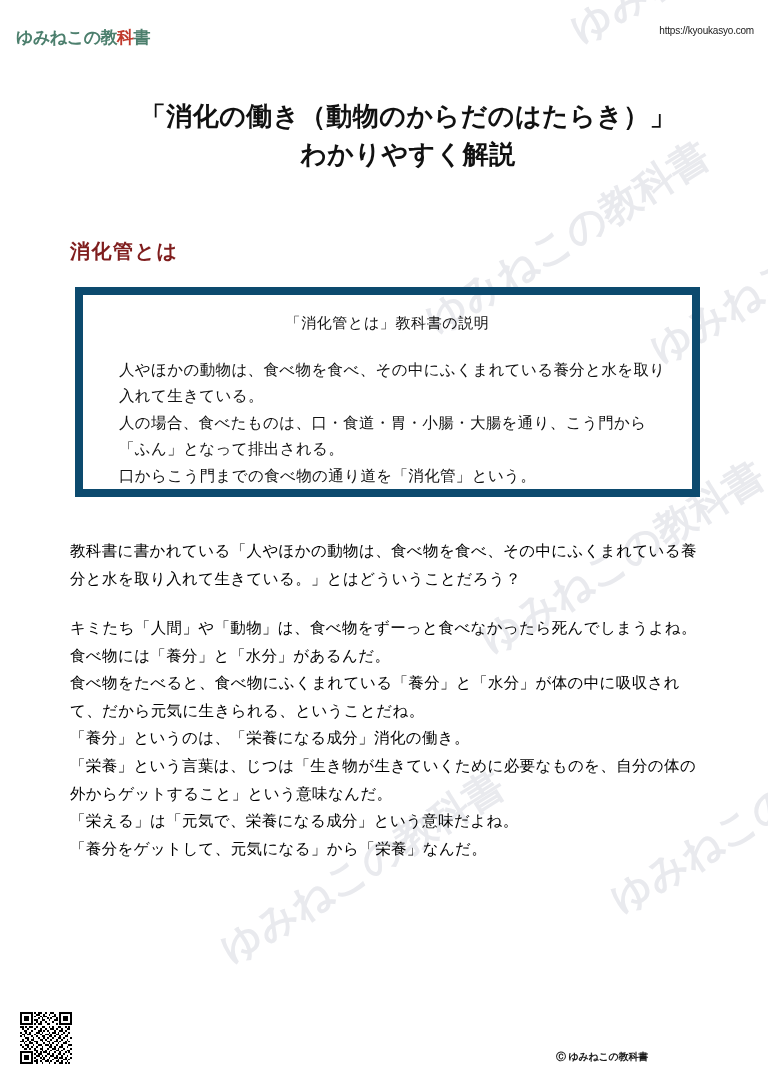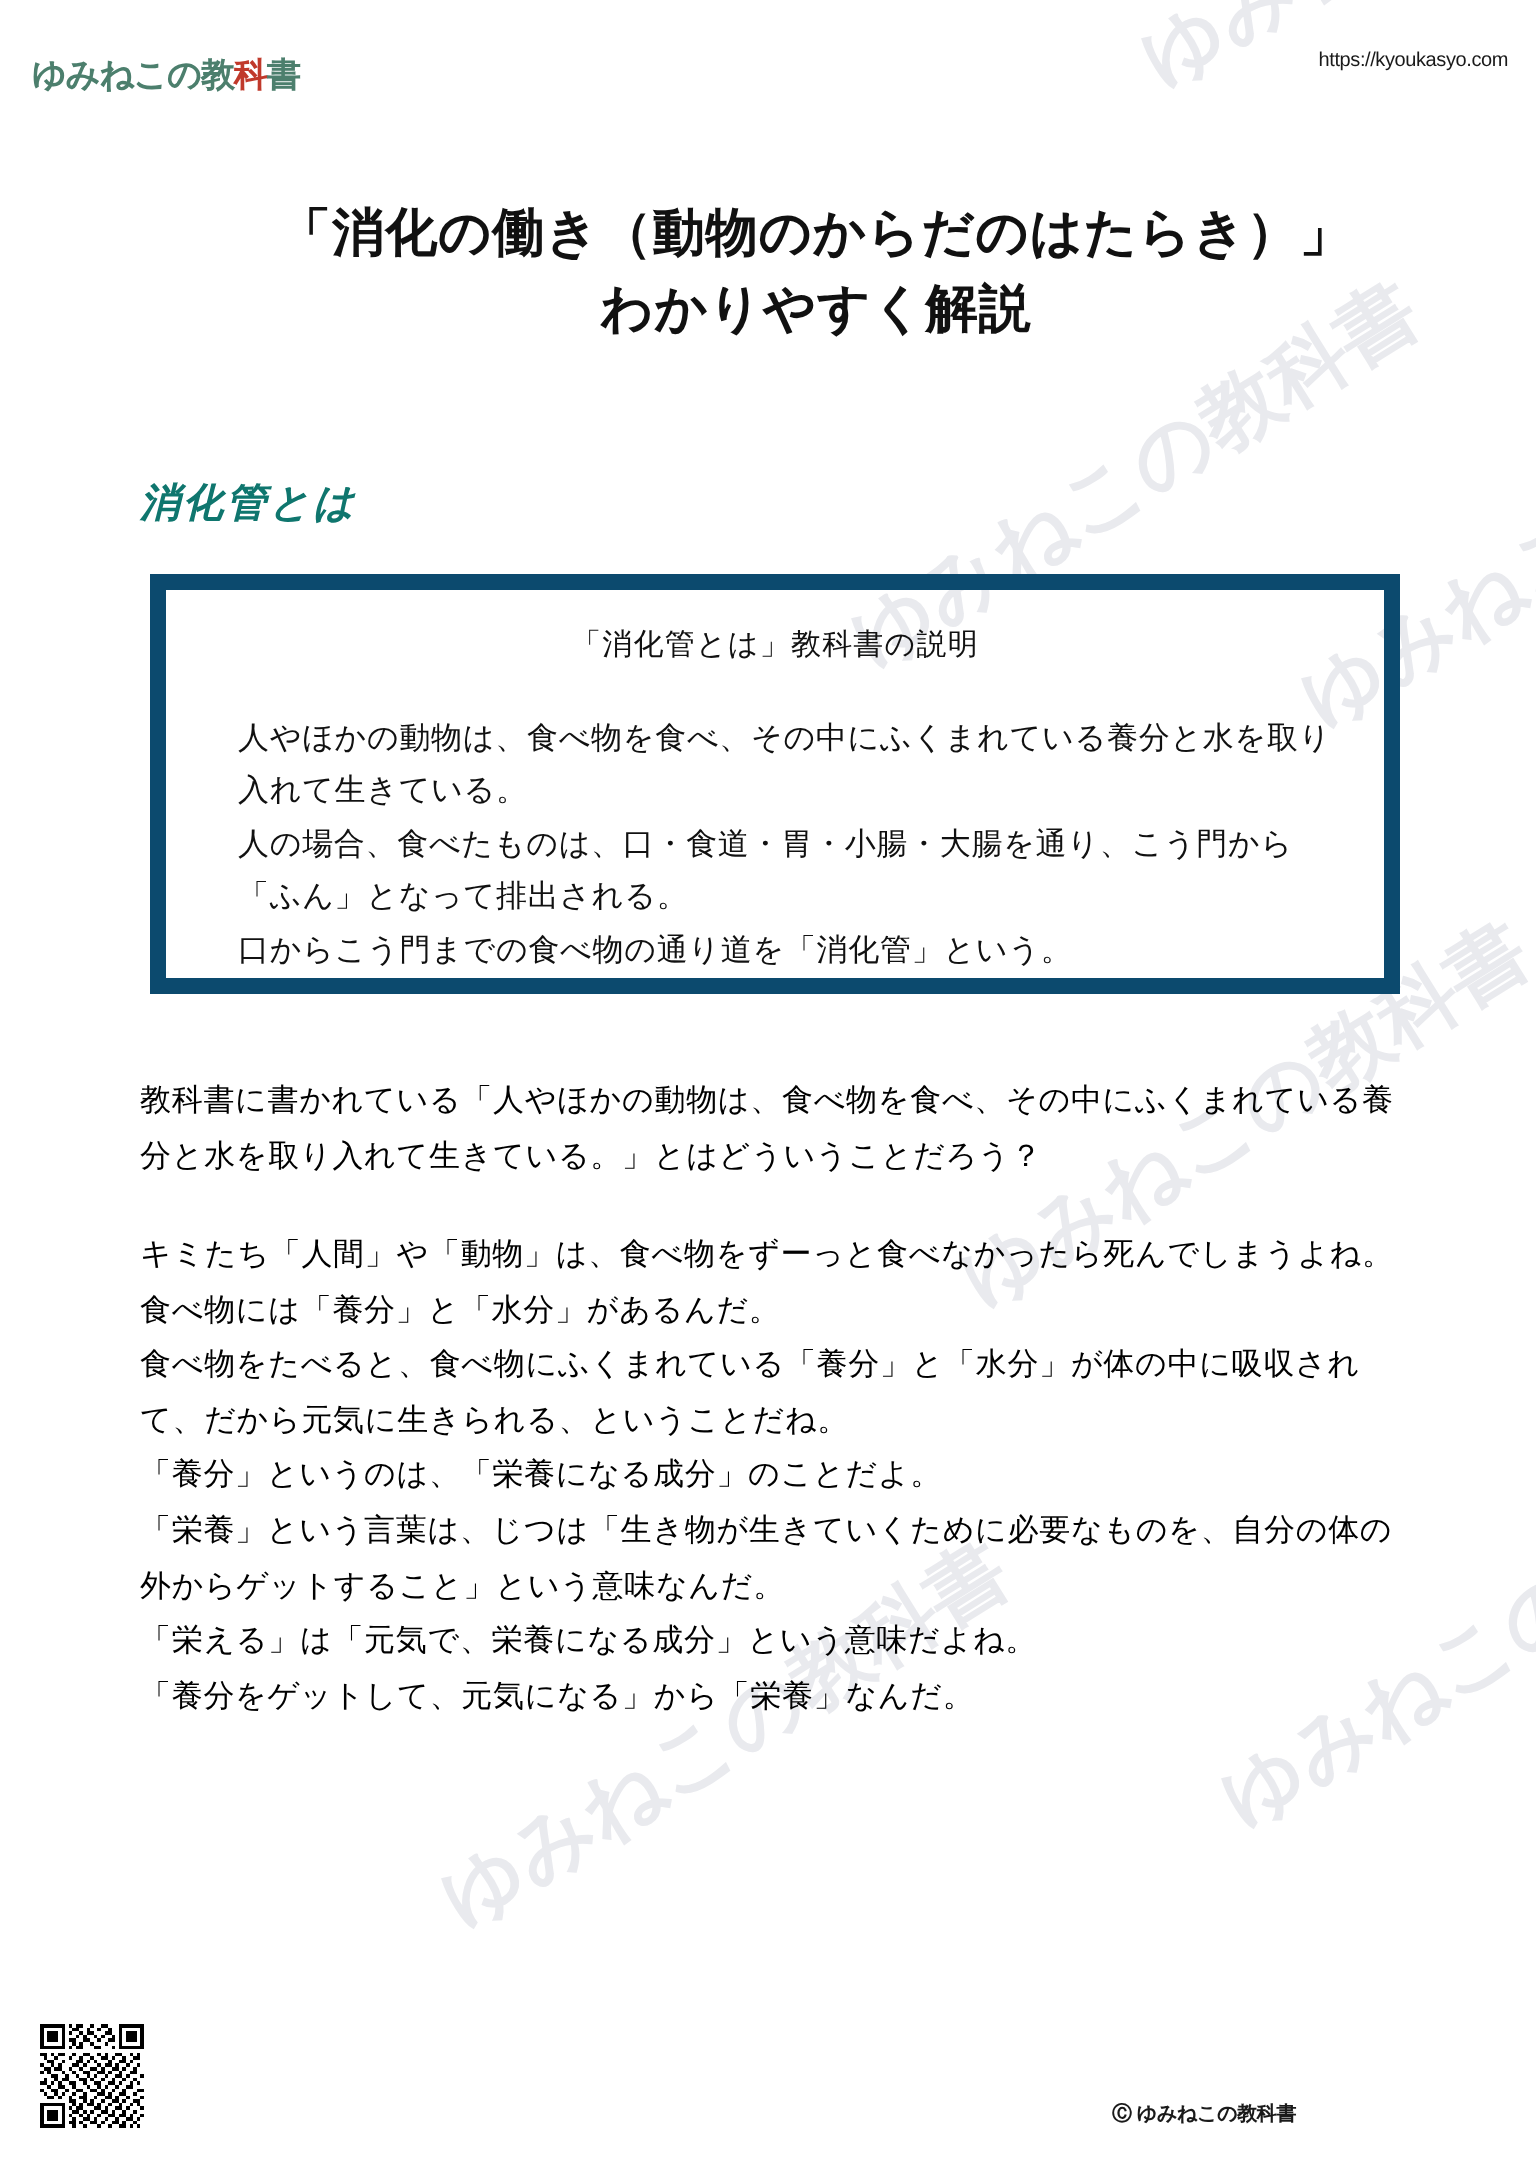--- a/index.html
+++ b/index.html
@@ -96,23 +96,22 @@
 
   
   .section-heading {
     position: absolute;
     top: 238px;
     left: 70px;
     font-family: "Liberation Sans", sans-serif;
     font-size: 20px;
     font-weight: 700;
     letter-spacing: 1.5px;
-    color: #0f766e;
+    color: #7f1d1d;
     z-index: 2;
-    font-style: italic;
   }
 
   
   .def-box {
     position: absolute;
     left: 75px;
     top: 287px;
     width: 625px;
     height: 210px;
     box-sizing: border-box;
@@ -224,21 +223,21 @@
   </div>
 
   <div class="body-area">
       <div class="para">
         <p>教科書に書かれている「人やほかの動物は、食べ物を食べ、その中にふくまれている養分と水を取り入れて生きている。」とはどういうことだろう？</p>
       </div>
       <div class="para">
         <p>キミたち「人間」や「動物」は、食べ物をずーっと食べなかったら死んでしまうよね。</p>
         <p>食べ物には「養分」と「水分」があるんだ。</p>
         <p>食べ物をたべると、食べ物にふくまれている「養分」と「水分」が体の中に吸収されて、だから元気に生きられる、ということだね。</p>
-        <p>「養分」というのは、「栄養になる成分」のことだよ。</p>
+        <p>「養分」というのは、「栄養になる成分」消化の働き。</p>
         <p>「栄養」という言葉は、じつは「生き物が生きていくために必要なものを、自分の体の外からゲットすること」という意味なんだ。</p>
         <p>「栄える」は「元気で、栄養になる成分」という意味だよね。</p>
         <p>「養分をゲットして、元気になる」から「栄養」なんだ。</p>
       </div>
     </div>
 
   <div class="footer">
     <div class="qr">
       <svg viewBox="0 0 29 29" width="52" height="52" shape-rendering="crispEdges" aria-hidden="true">
         <rect width="29" height="29" fill="#ffffff"></rect>

